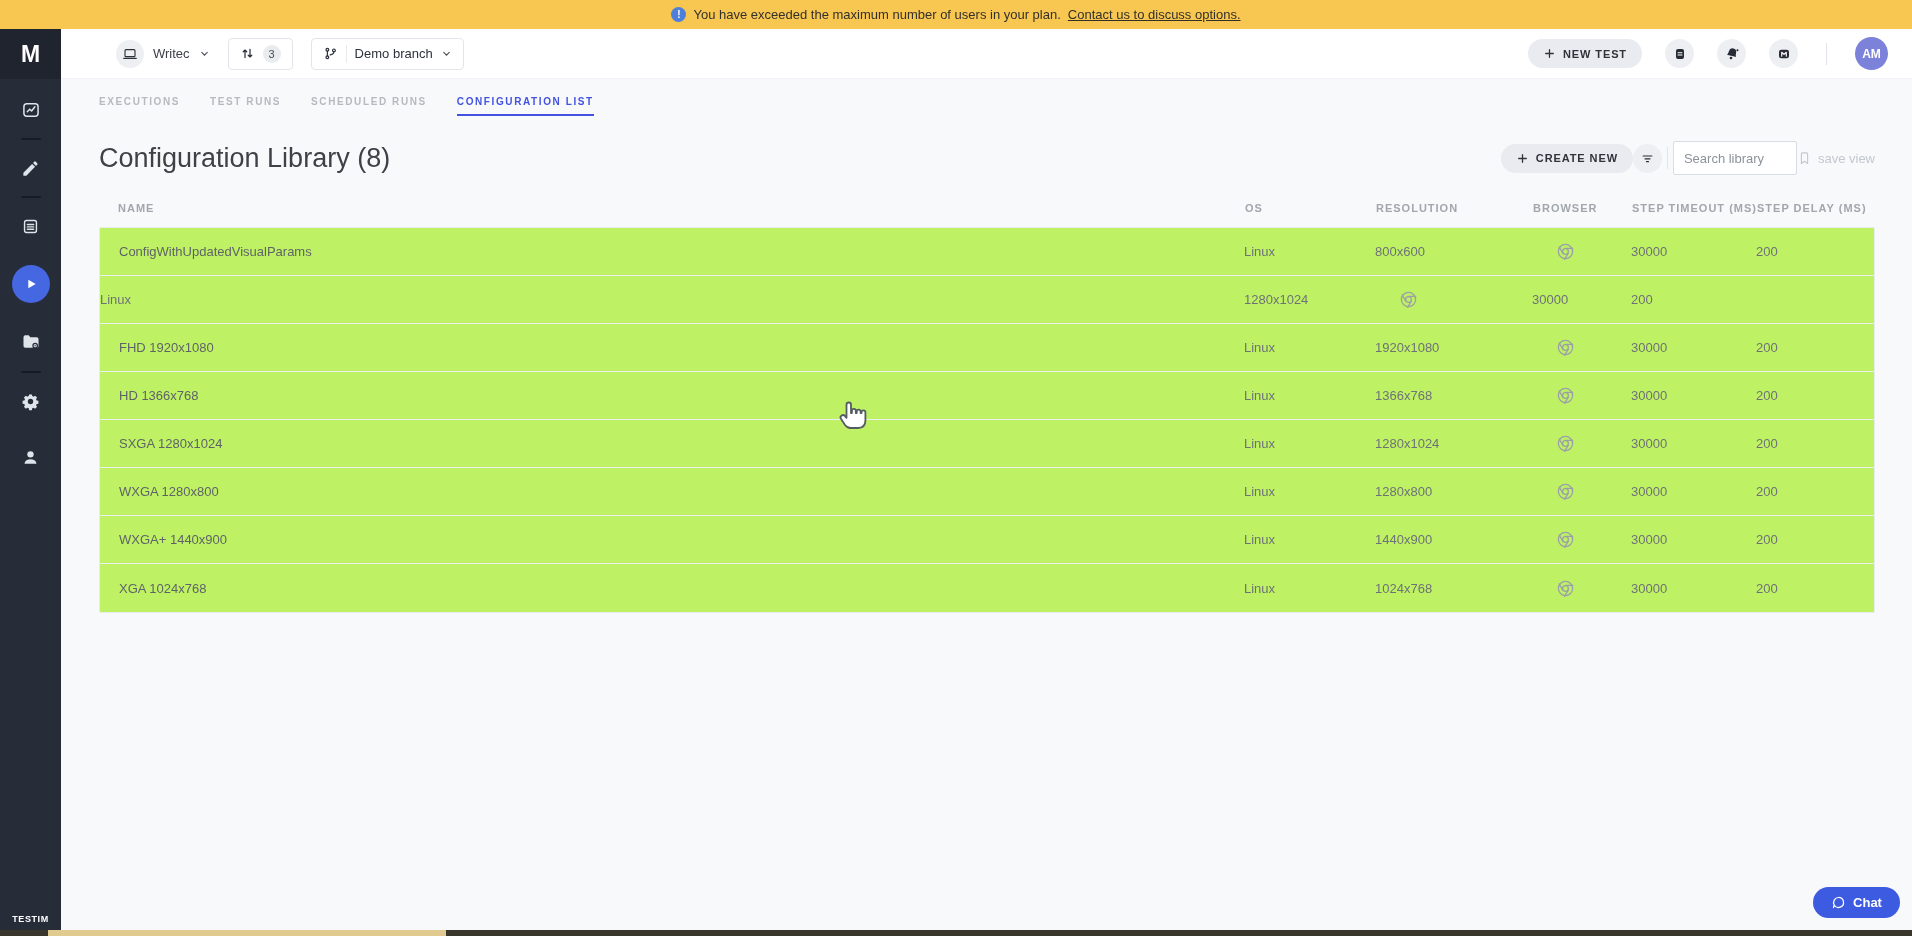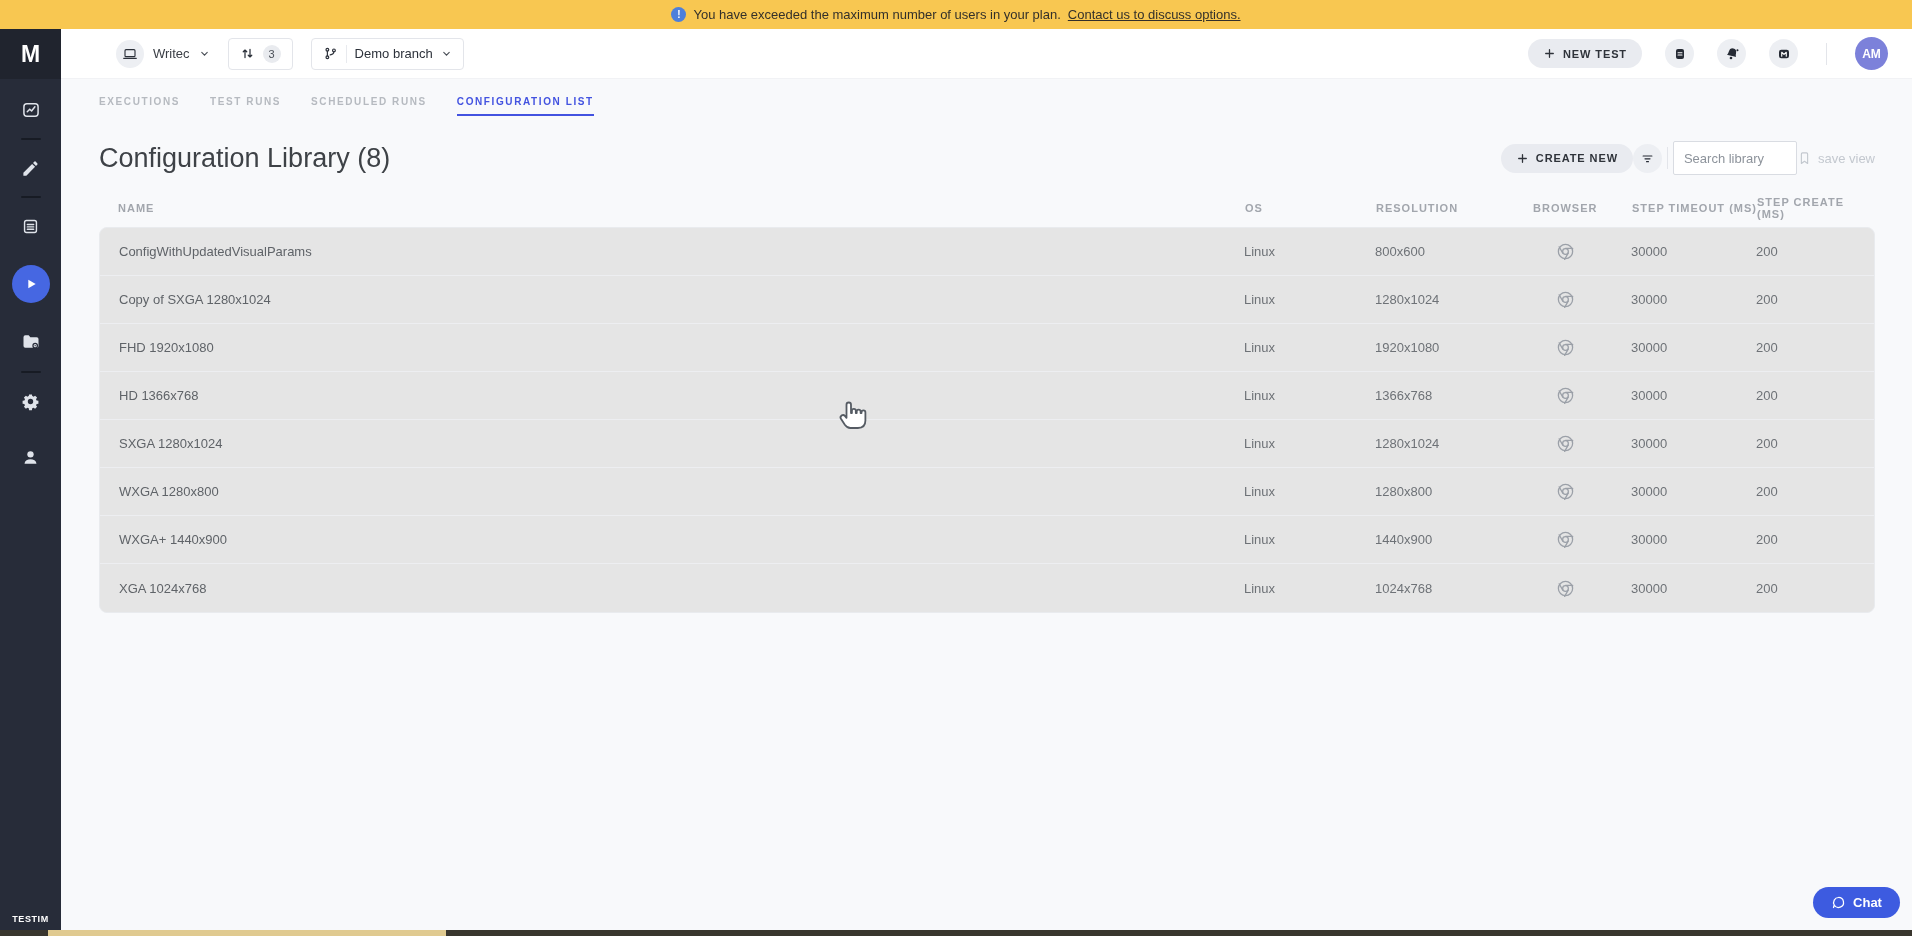--- a/index.html
+++ b/index.html
@@ -107,21 +107,21 @@
     width:124px; height:34px; border:1px solid #d9dce2; border-radius:2px; background:#fff;
     padding:0 10px; font-family:inherit; font-size:13px; color:#50555c; outline:none;
   }
   .search-input::placeholder { color:#8d939b; }
   .save-view { display:flex; align-items:center; gap:6px; color:#c3c8cf; font-size:13px; cursor:default; background:none; border:none; font-family:inherit; }
   
   .table { margin-top:14px; }
   .grid-cols { display:grid; grid-template-columns:1fr 131px 157px 99px 125px 118px; align-items:center; }
   .thead { height:38px; font-size:11px; font-weight:bold; letter-spacing:1px; color:#a2a6ad; }
   .thead .th:first-child { padding-left:19px; }
-  .tbody { background:#e5e5e5; border:1px solid #e9ebee; border-radius:8px; }
+  .tbody { background:#bef264; border:1px solid #e9ebee; border-radius:2px; }
   .row { height:48px; border-bottom:1px solid #edeef1; font-size:13px; color:#6e7277; cursor:pointer; }
   .row:last-child { border-bottom:none; }
   .cell-name { padding-left:19px; color:#5f6368; }
   .cell-browser { padding-left:24px; display:flex; align-items:center; }
   
   .chat-btn {
     position:absolute; right:12px; bottom:18px;
     width:87px; height:31px; border-radius:16px; border:none; cursor:pointer;
     background:#3d5be0; color:#fff;
     display:flex; align-items:center; justify-content:center; gap:7px;
@@ -297,40 +297,39 @@
         </div>
       </div>
 
       <div class="table">
         <div class="thead grid-cols">
           <div class="th">NAME</div>
           <div class="th">OS</div>
           <div class="th">RESOLUTION</div>
           <div class="th">BROWSER</div>
           <div class="th">STEP TIMEOUT (MS)</div>
-          <div class="th">STEP CREATE (MS)</div>
+          <div class="th">STEP DELAY (MS)</div>
         </div>
         <div class="tbody">
   <div class="row grid-cols">
     <div class="cell-name">ConfigWithUpdatedVisualParams</div>
     <div>Linux</div>
     <div>800x600</div>
     <div class="cell-browser">
       <svg width="19" height="19" viewBox="0 0 24 24" fill="none" stroke="#9ba0a8" stroke-width="1.6" stroke-linecap="round">
         <circle cx="12" cy="12" r="9"></circle>
                   <circle cx="12" cy="12" r="3.6"></circle>
         <path d="M21.17 8H12M3.95 6.06L8.54 14M10.88 21.94L15.46 14"></path>
       </svg>
     </div>
     <div>30000</div>
     <div>200</div>
   </div>
 
   <div class="row grid-cols">
-    <div class="cell-name">Copy of SXGA 1280x1024</div>
     <div>Linux</div>
     <div>1280x1024</div>
     <div class="cell-browser">
       <svg width="19" height="19" viewBox="0 0 24 24" fill="none" stroke="#9ba0a8" stroke-width="1.6" stroke-linecap="round">
         <circle cx="12" cy="12" r="9"></circle>
                   <circle cx="12" cy="12" r="3.6"></circle>
         <path d="M21.17 8H12M3.95 6.06L8.54 14M10.88 21.94L15.46 14"></path>
       </svg>
     </div>
     <div>30000</div>

